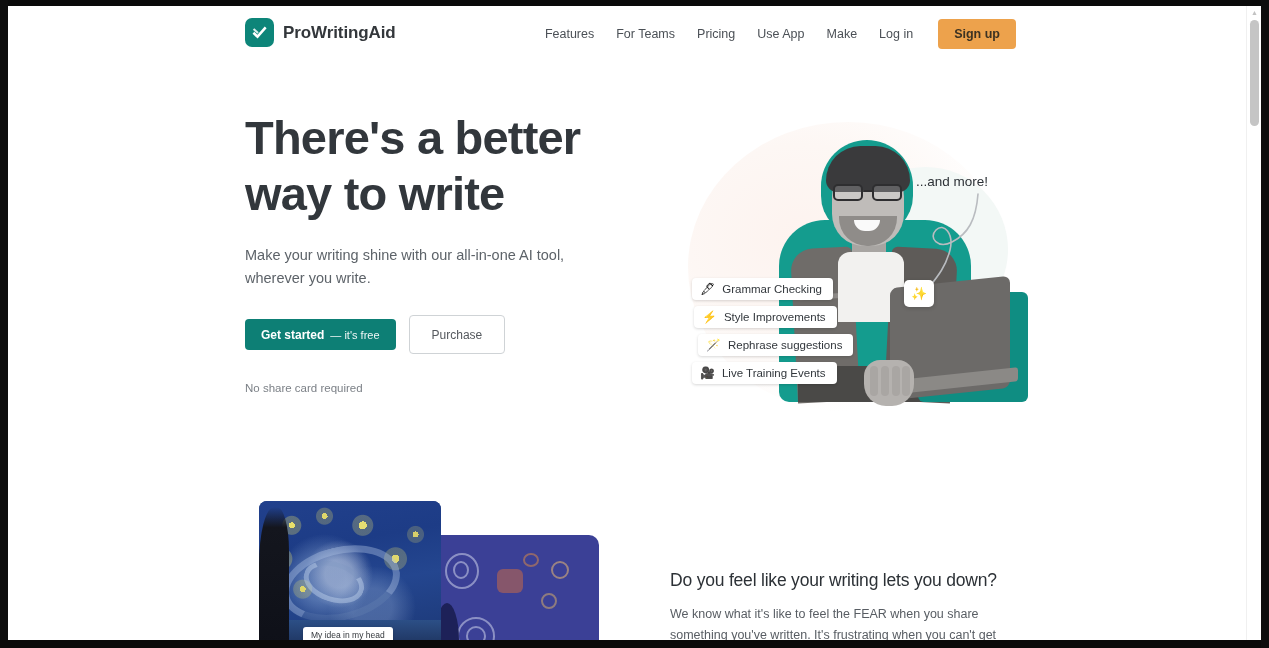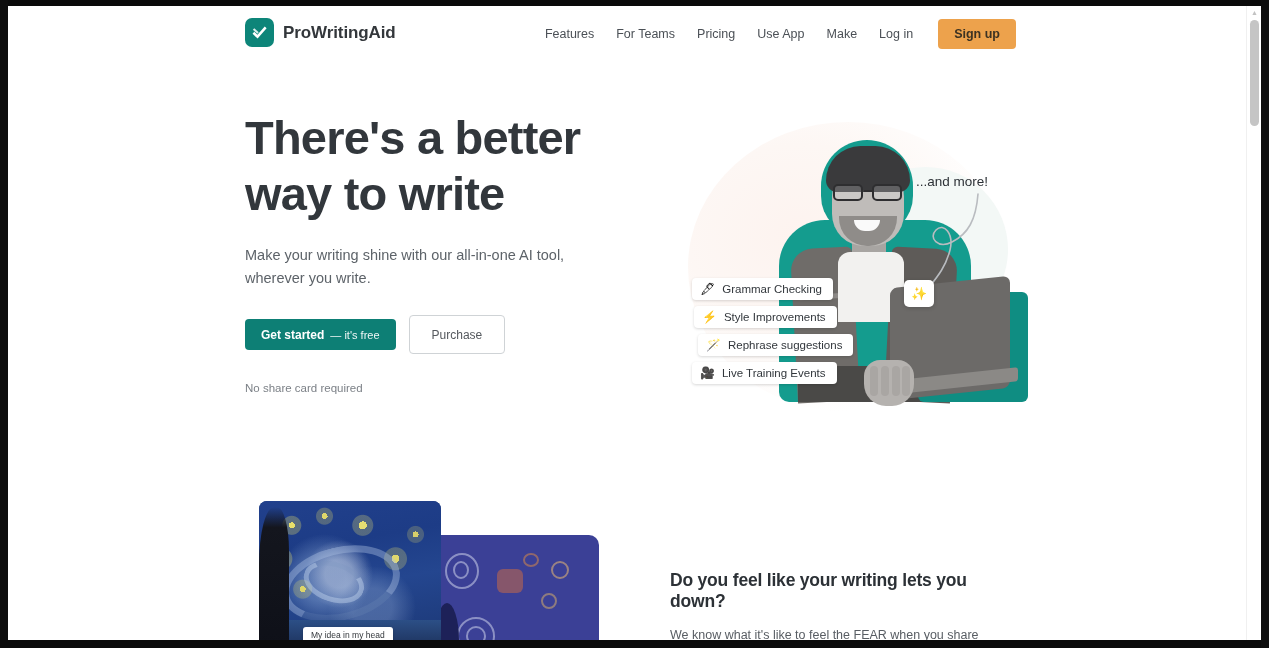--- a/index.html
+++ b/index.html
@@ -571,21 +571,21 @@
   }
 
   .section2-copy {
     position: absolute;
     left: 662px;
     top: 108px;
     width: 348px;
   }
   .s2-title {
     font-size: 17.5px;
-    font-weight: bold;
+    font-weight: normal;
     color: #2c3136;
     letter-spacing: -0.2px;
   }
   .s2-body {
     margin-top: 13px;
     font-size: 12.5px;
     line-height: 21px;
     color: #585d63;
   }
 </style>

